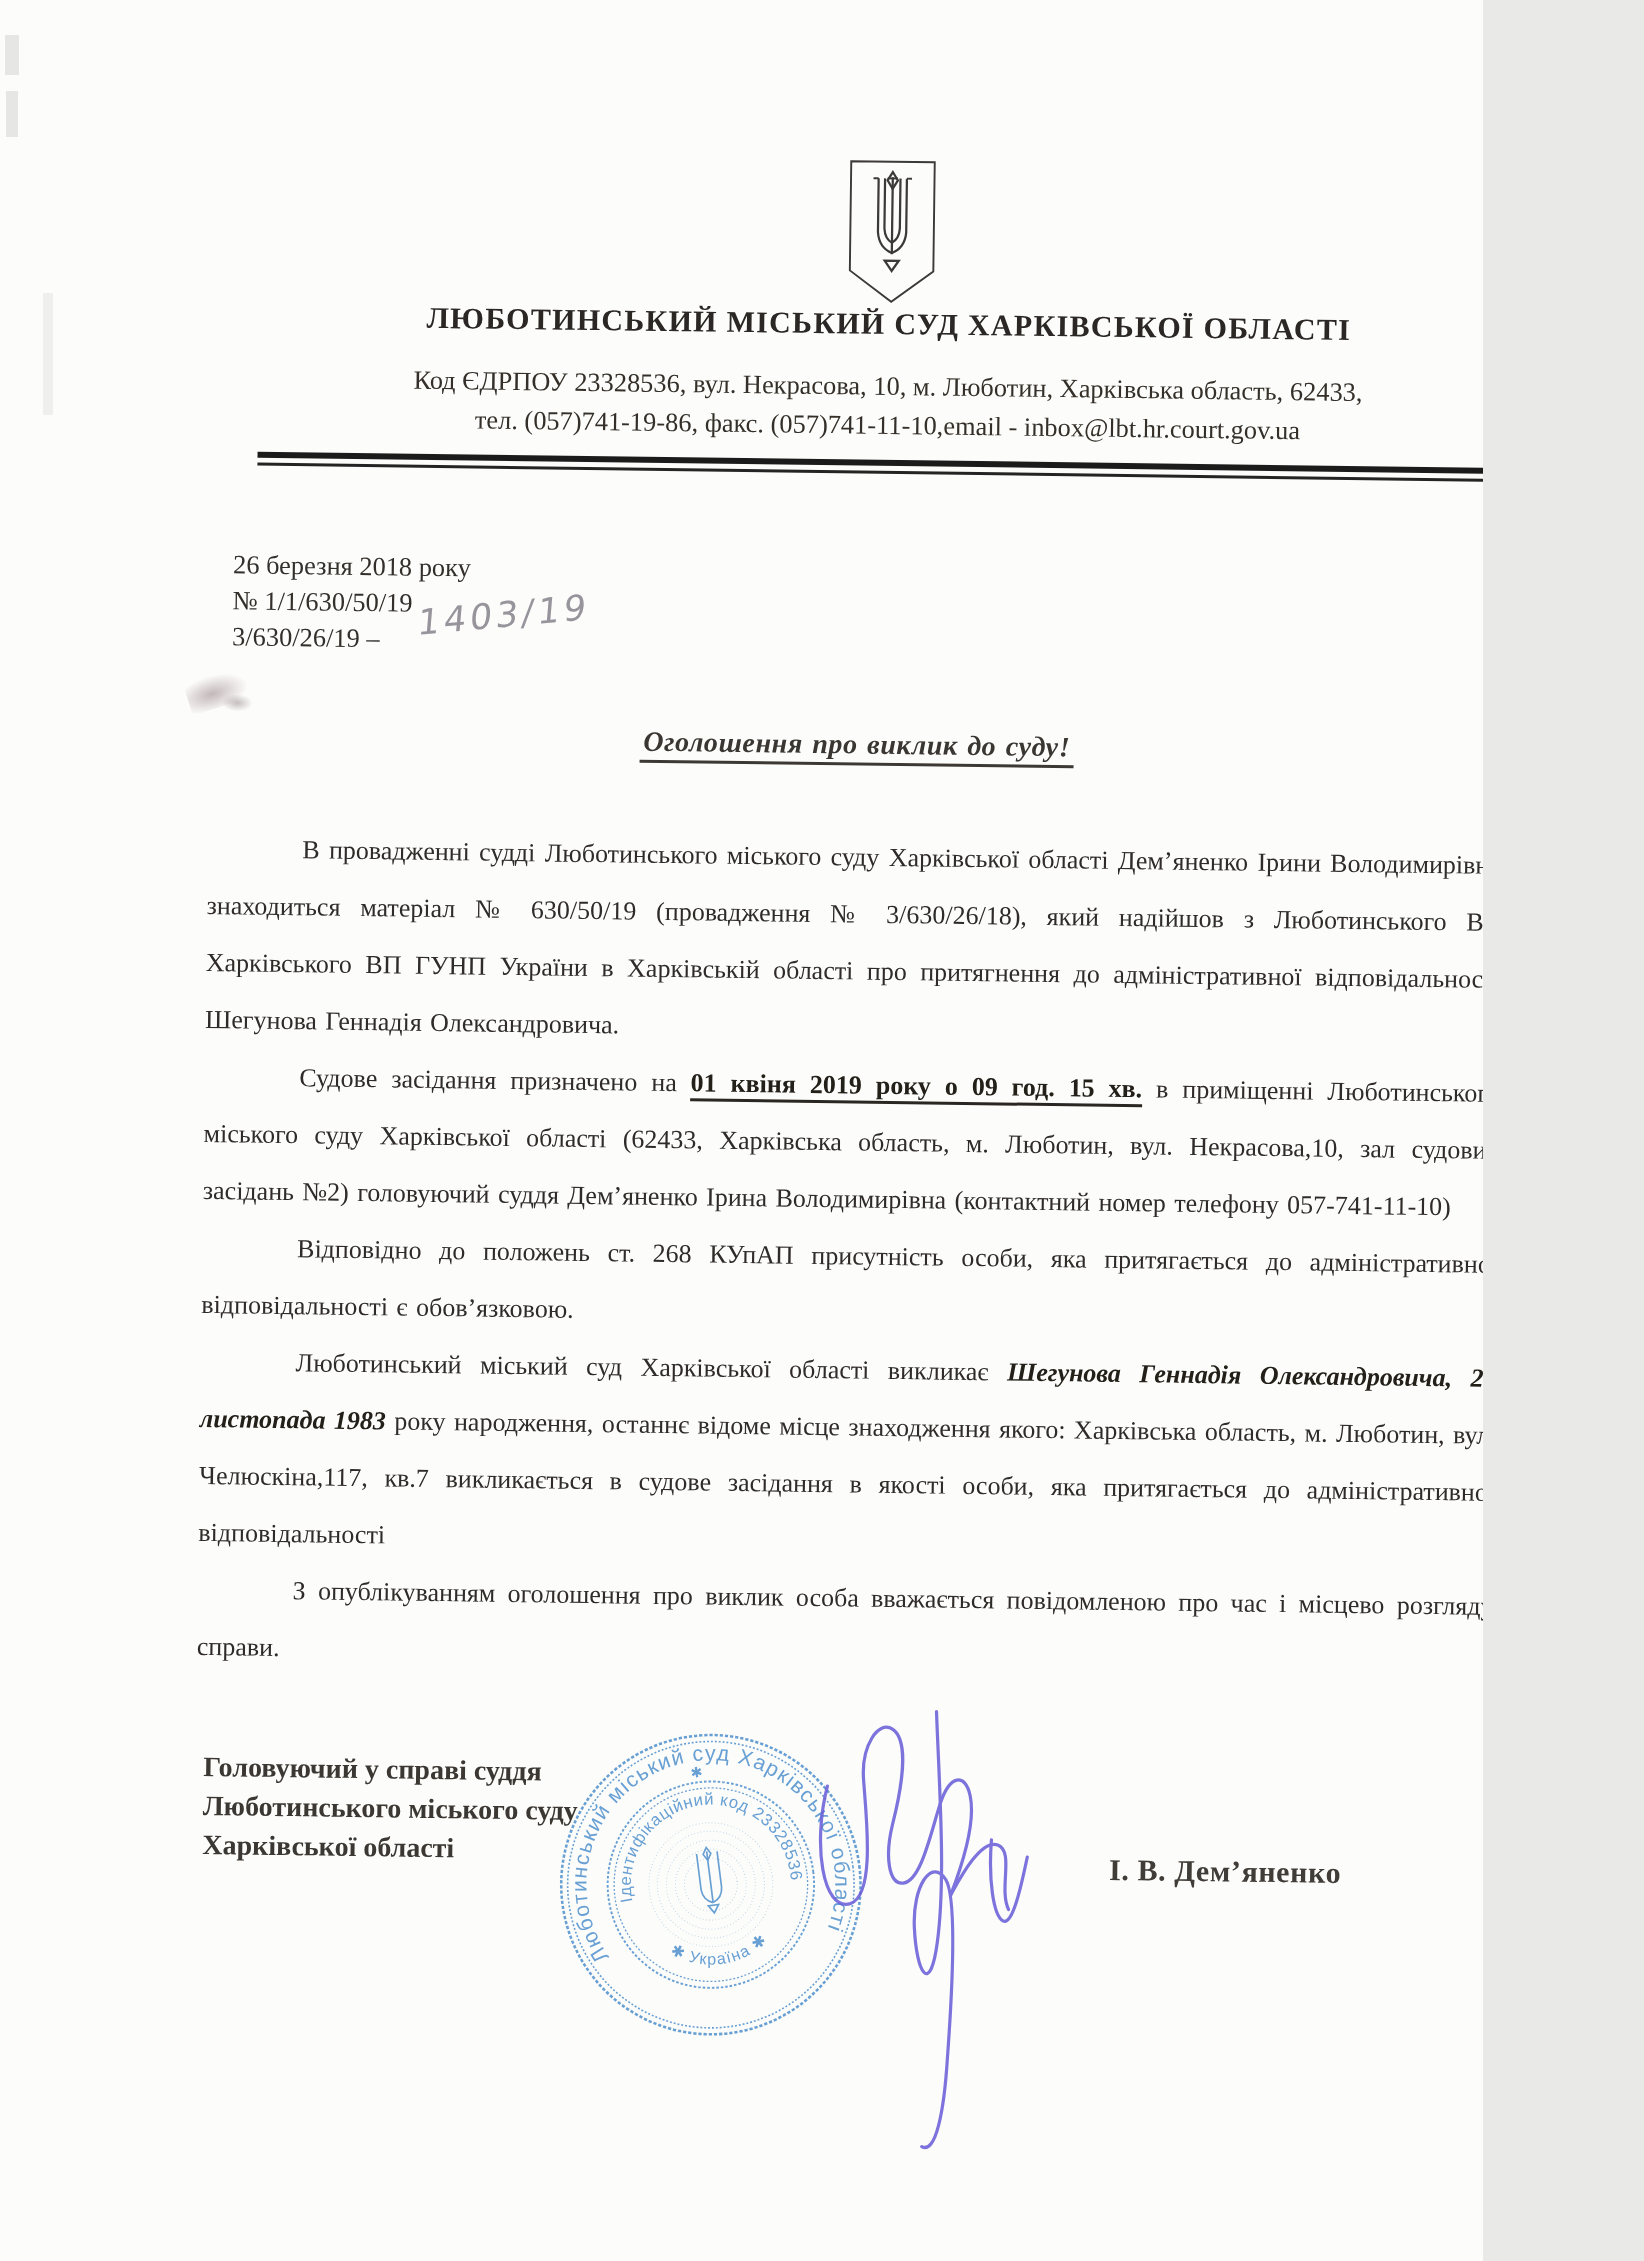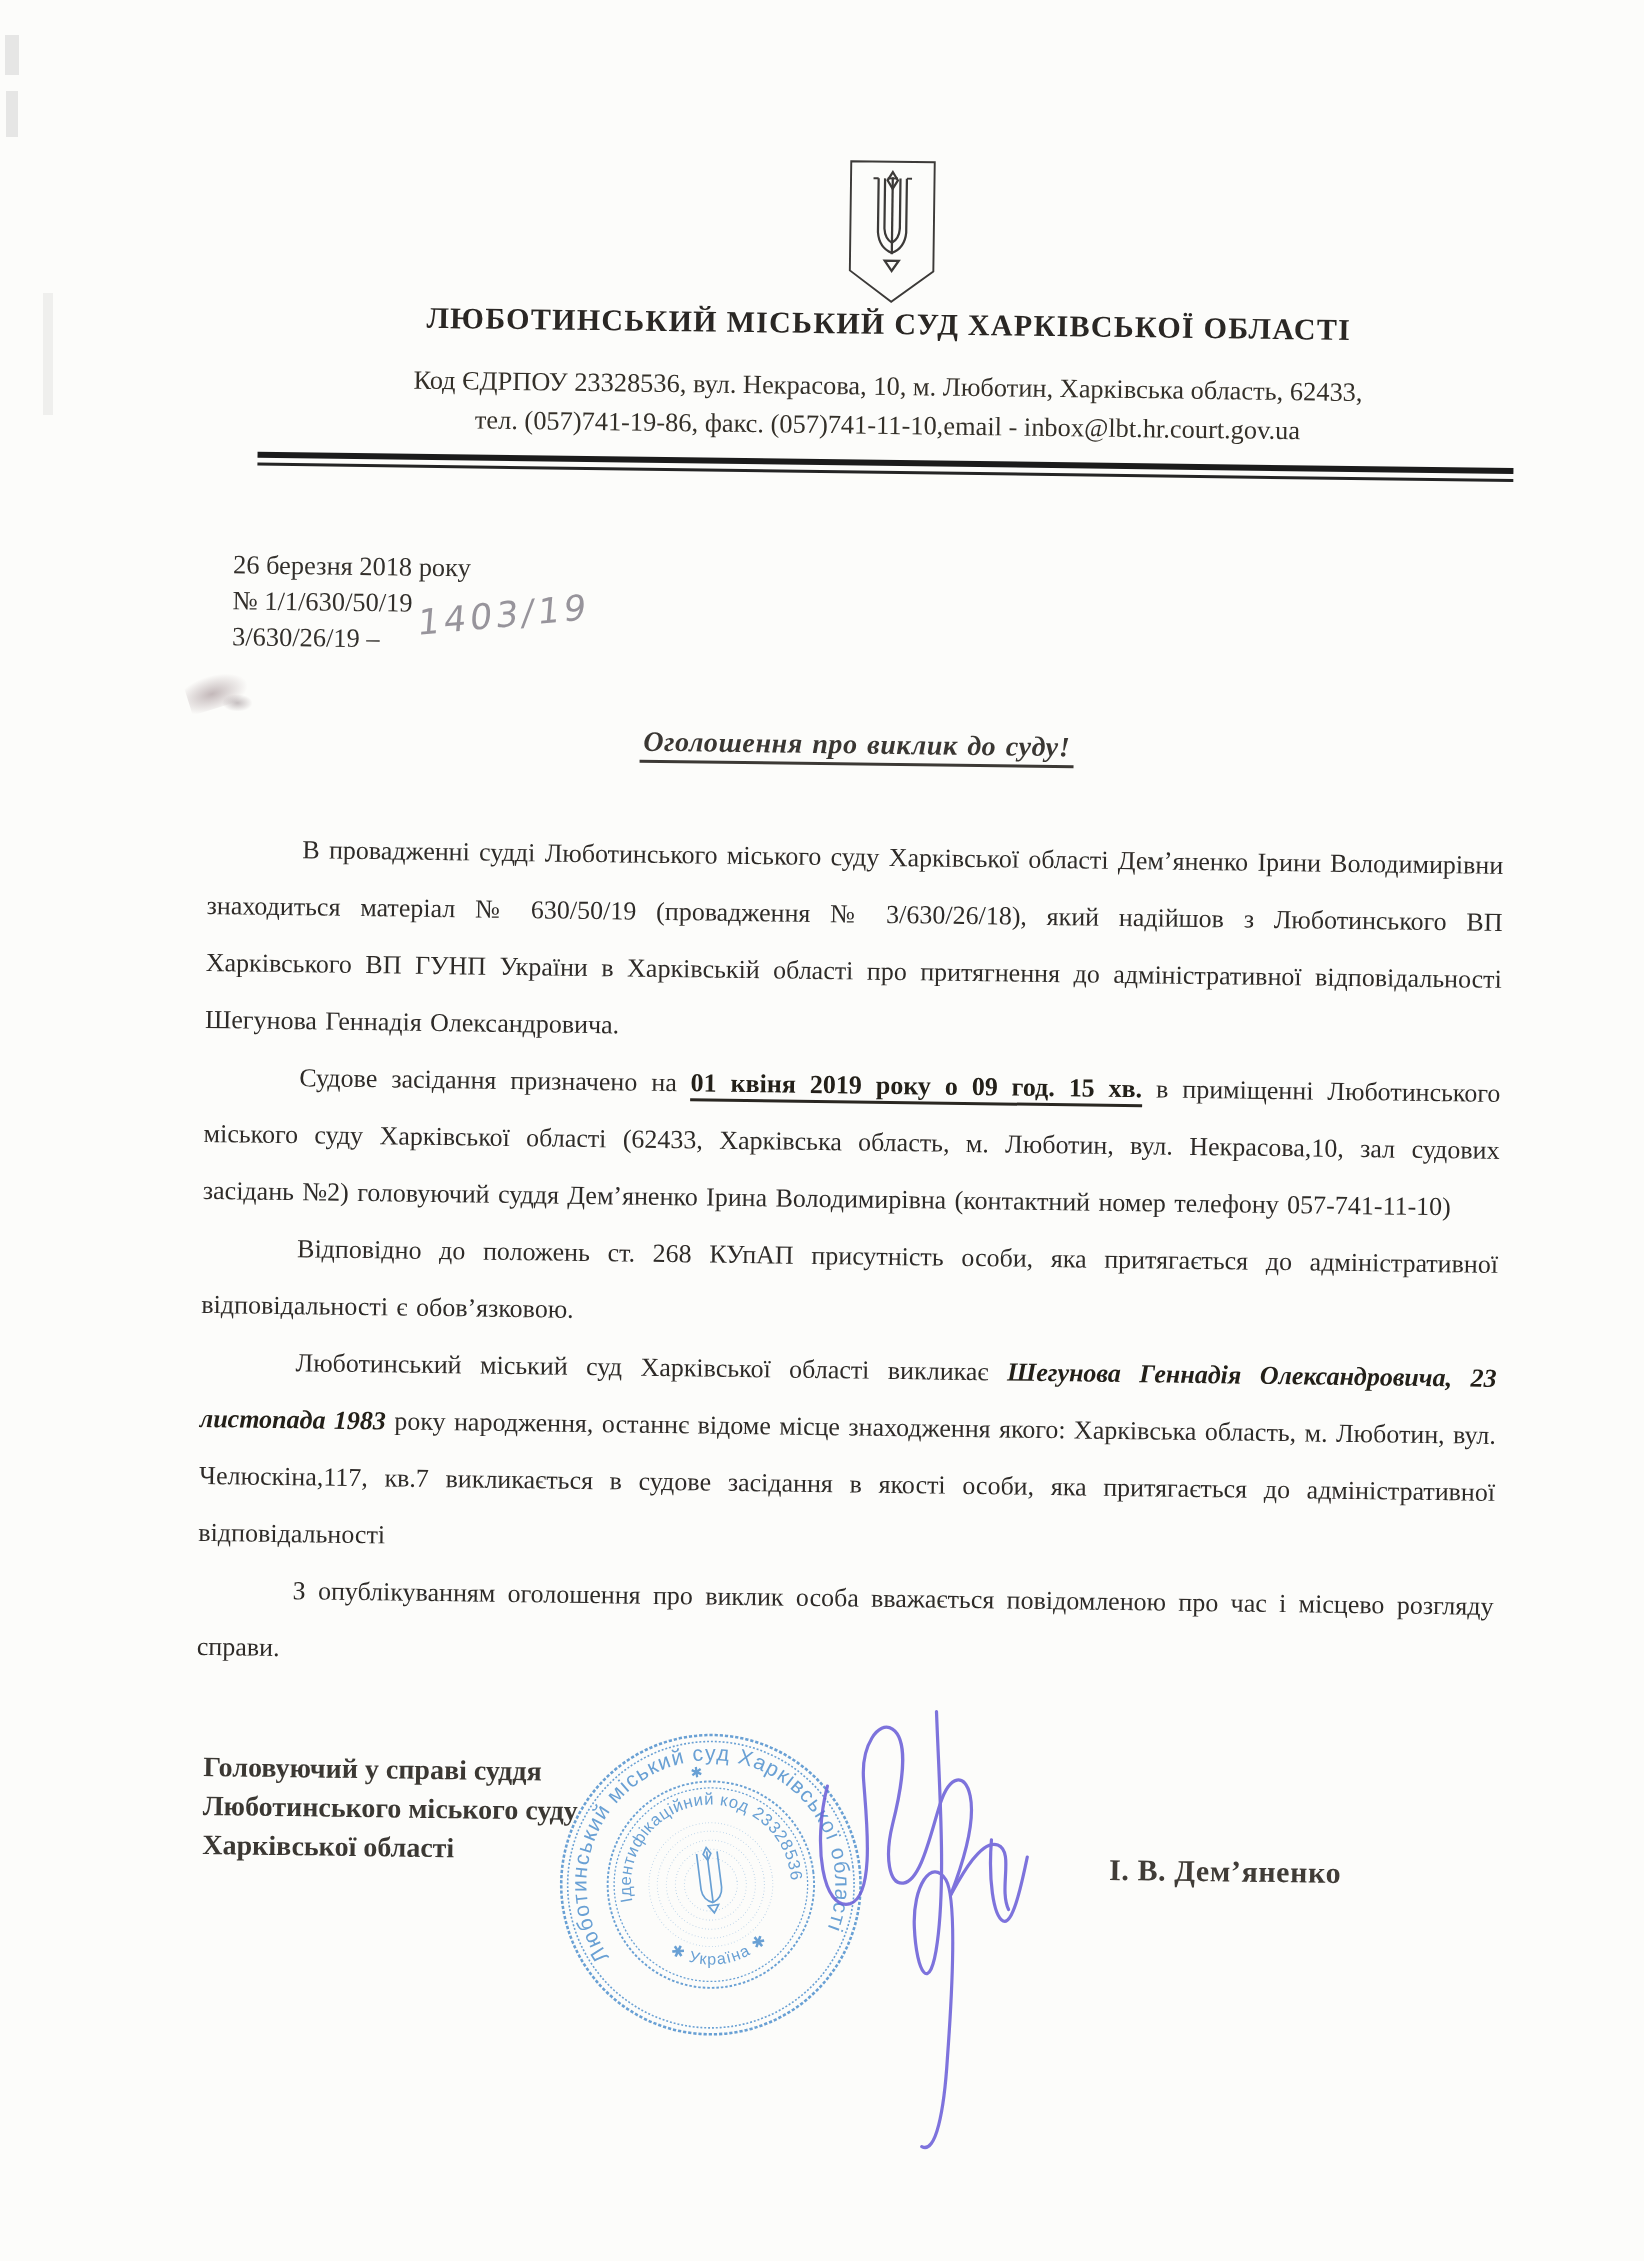--- a/index.html
+++ b/index.html
@@ -2,21 +2,21 @@
 <html style="font-size:10.3px"><head>
 <meta charset="utf-8">
 <style>
   html,body{margin:0;padding:0;}
   body{
     width:1644px;height:2261px;
     background:#e9e9e7;
     font-family:"Liberation Serif","DejaVu Serif",serif;
   }
   .sheet{
-    position:relative;width:1644px;height:2261px;overflow:hidden;
+    position:relative;width:1483px;height:2261px;overflow:hidden;
     background:#fcfcfa;
   }
   .tilt{
     position:absolute;inset:0;
     transform:rotate(0.75deg);
     transform-origin:206px 1031px;
   }
   
   .emblem{position:absolute;left:835px;top:149px;}
   .header-block{

